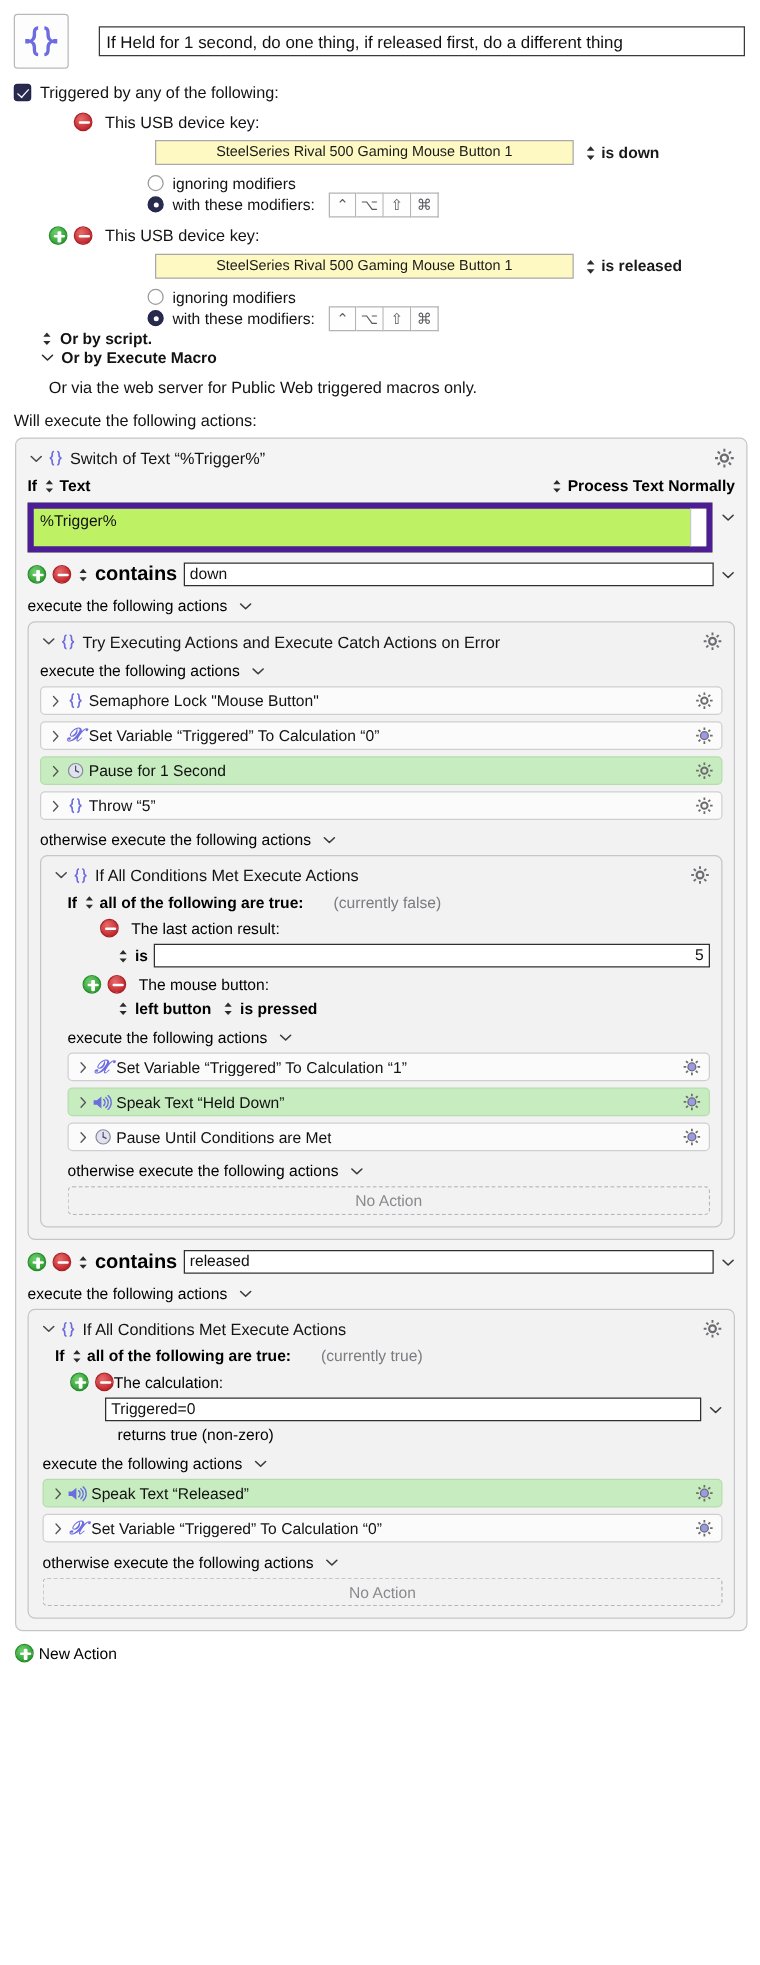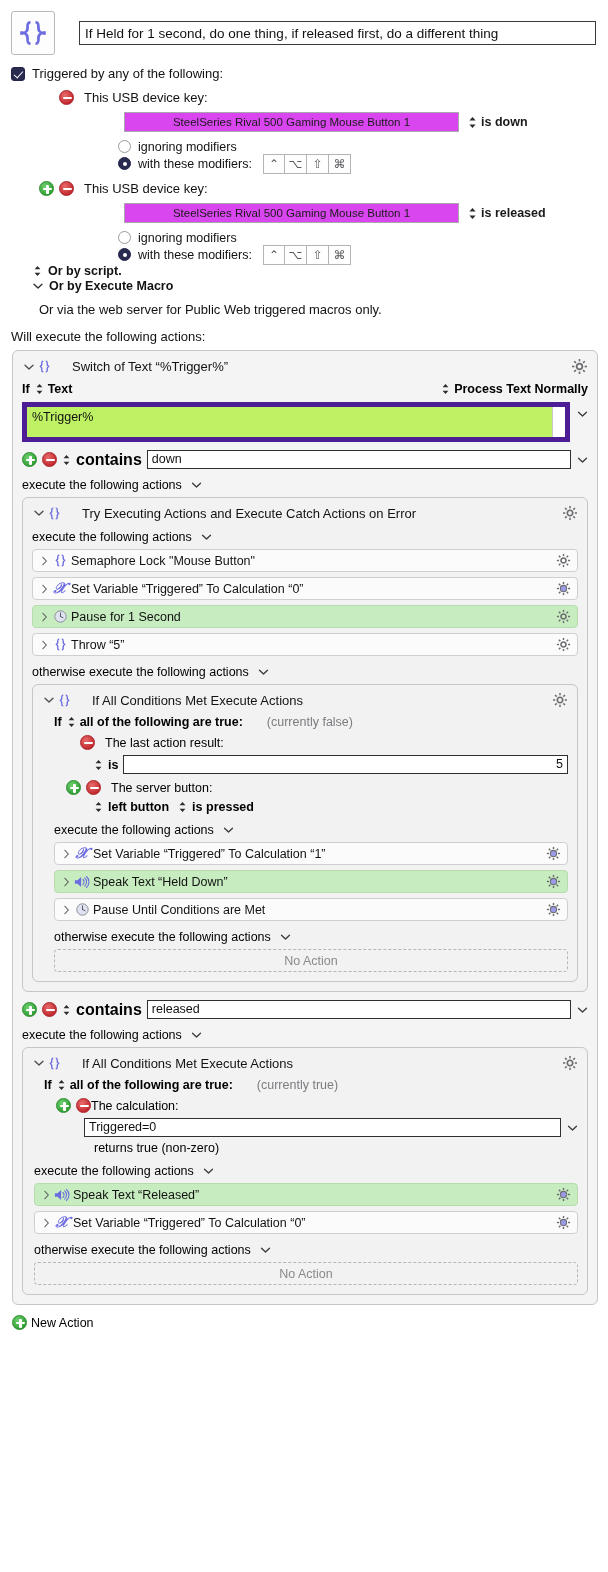--- a/index.html
+++ b/index.html
@@ -64,21 +64,21 @@
   .pm::before { content:""; position:absolute; left:3px; top:6px; width:9px; height:2.2px; background:#fff; border-radius:1px; }
   .pm.plus::after { content:""; position:absolute; left:6.4px; top:2.6px; width:2.2px; height:9px; background:#fff; border-radius:1px;}
   .pm-gap { width: 5px; flex:0 0 5px; }
   .pm-spacer { width: 20px; flex: 0 0 20px; }
 
   .trig-kind { margin-left: 10px; font-size: 13px; }
 
   .devrow { display:flex; align-items:center; margin-top: 7px; padding-left: 113px; }
   .dev-field {
     width: 335px; height: 20px; flex: 0 0 335px;
-    border: 1px solid #a9a9ad; background: #d946ef;
+    border: 1px solid #a9a9ad; background: #fef9c3;
     font-size: 11.5px; color: #1a1a1a;
     display:flex; align-items:center; justify-content:center;
   }
   .stepper { display:inline-flex; flex-direction: column; align-items:center; justify-content:center; width: 10px; margin: 0 4px 0 8px; }
   .stepper svg { display:block; }
   .dev-state { font-size: 12.5px; font-weight: bold; color:#1a1a1a; }
 
   .modrow { padding-left: 107px; margin-top: 6px; }
   .radio-line { display:flex; align-items:center; height: 17px; }
   .radio { width:13px; height:13px; flex:0 0 13px; border-radius:50%; margin-right:7px; position:relative; }
@@ -103,21 +103,21 @@
     border: 1px solid #c6c6c8;
     border-radius: 6px;
     background: #f4f4f4;
     padding: 7px 9px 9px 9px;
   }
   .grp.l2 { background:#f2f2f2; }
   .grp.l3 { background:#f2f2f2; }
 
   .grp-head { display:flex; align-items:center; }
   .disc { width:13px; flex:0 0 13px; display:flex; align-items:center; justify-content:center; color:#4a4a4a; }
-  .grp-title { font-size: 13px; color:#131313; margin-left:2px; display:flex; align-items:center; gap:20px; }
+  .grp-title { font-size: 13px; color:#131313; margin-left:2px; display:flex; align-items:center; gap:4px; }
   .grp-gear { margin-left:auto; }
   .muted { color:#7c7c80; }
   .bold { font-weight: bold; }
 
   .cond-line { display:flex; align-items:center; margin-top: 7px; font-size:12.5px; }
 
   .textarea {
     margin-top:6px; height: 40px; border:5px solid #4c1d95; background:#bef264;
     font-size:12.5px; color:#111; padding:3px 5px; position:relative;
   }
@@ -602,21 +602,21 @@
                 </svg>
             </span>
             <span class="bold">is</span>
             <span class="cond-tf" style="flex:1 1 auto;">5</span>
           </div>
 
           <div class="cond-item" style="padding-left:24px;">
             <span class="pm plus"></span>
             <span class="pm-gap"></span>
             <span class="pm minus"></span>
-            <span style="margin-left:10px;">The server button:</span>
+            <span style="margin-left:10px;">The mouse button:</span>
           </div>
           <div class="cond-sub" style="padding-left:52px;">
             <span class="cv">
               <svg class="icon" width="9" height="12" viewBox="0 0 9 12">
                   <path d="M4.5 1 L7.4 4.3 L1.6 4.3 Z M4.5 11 L7.4 7.7 L1.6 7.7 Z" fill="#2c2c2e"></path>
                 </svg>
             </span>
             <span class="bold">left button</span>
             <span class="cv" style="margin-left:4px;">
               <svg class="icon" width="9" height="12" viewBox="0 0 9 12">

